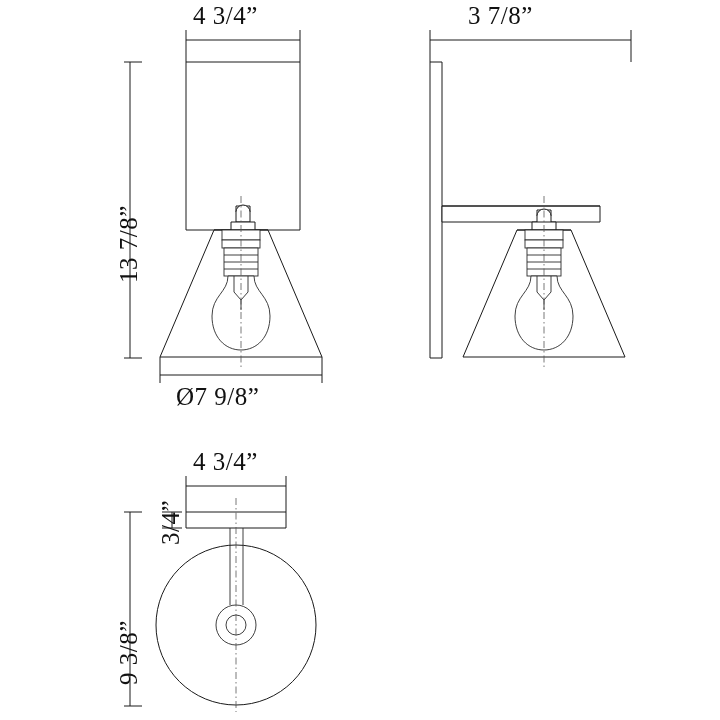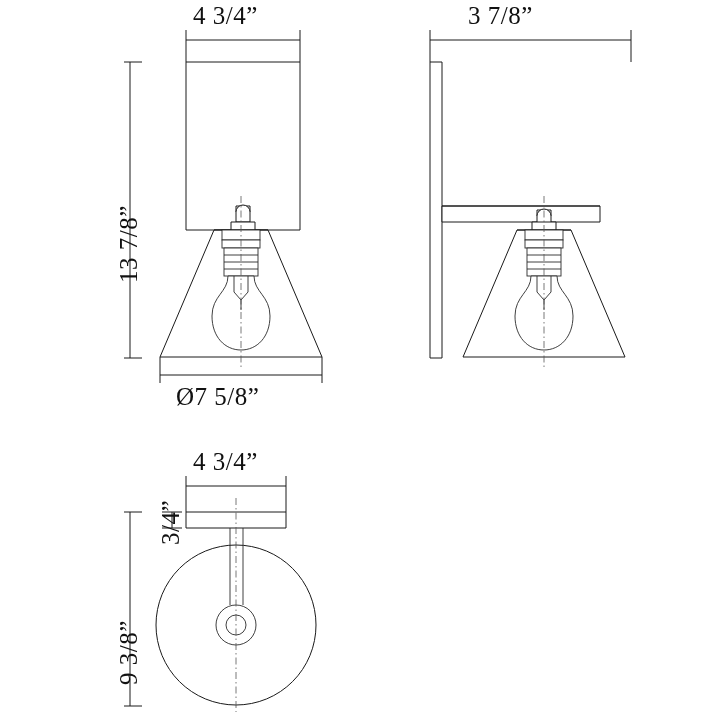--- a/index.html
+++ b/index.html
@@ -177,21 +177,21 @@
 
     <line class="ln-center" x1="236" y1="498" x2="236" y2="716"></line>
   </svg>
 
   <div class="dim-label" style="left:193px; top:2px;">4 3/4”</div>
 
   <div class="dim-label" style="left:468px; top:2px;">3 7/8”</div>
 
   <div class="dim-label vert" style="left:115px; top:283px;">13 7/8”</div>
 
-  <div class="dim-label" style="left:176px; top:383px;">Ø7 5/8”</div>
+  <div class="dim-label" style="left:176px; top:383px;">Ø7 9/8”</div>
 
   <div class="dim-label" style="left:193px; top:448px;">4 3/4”</div>
 
   <div class="dim-label vert" style="left:157px; top:545px;">3/4”</div>
 
   <div class="dim-label vert" style="left:115px; top:685px;">9 3/8”</div>
 
 </div>
 
 </body></html>

